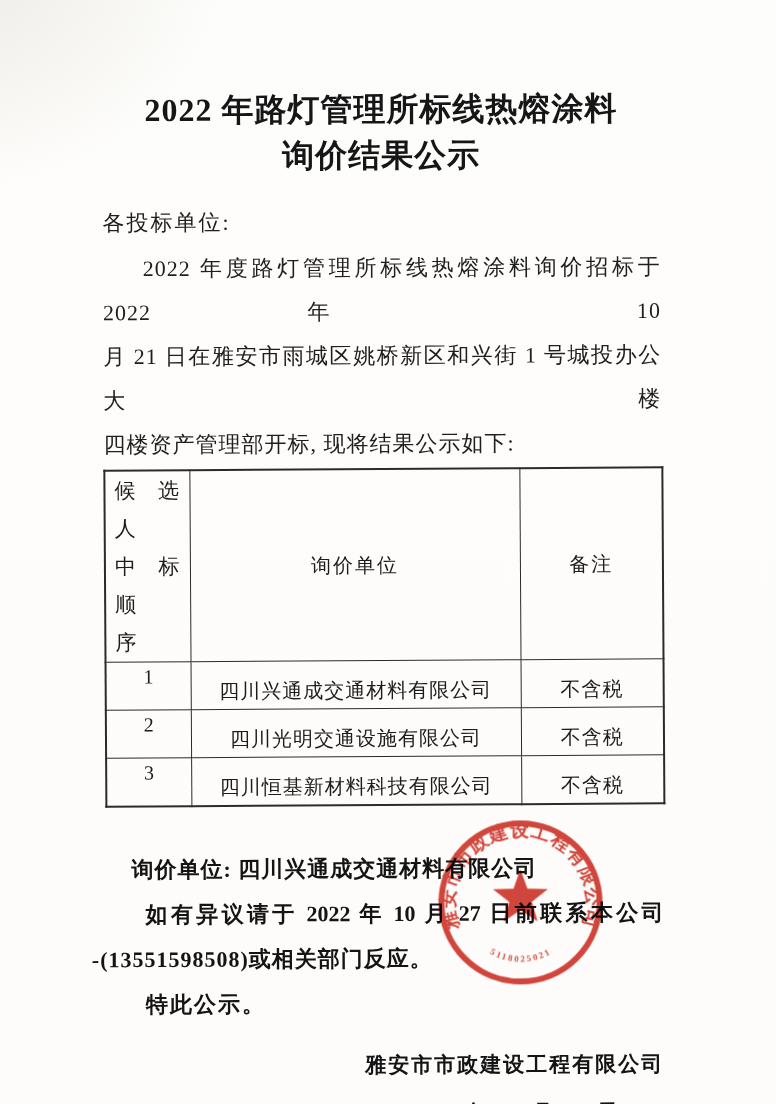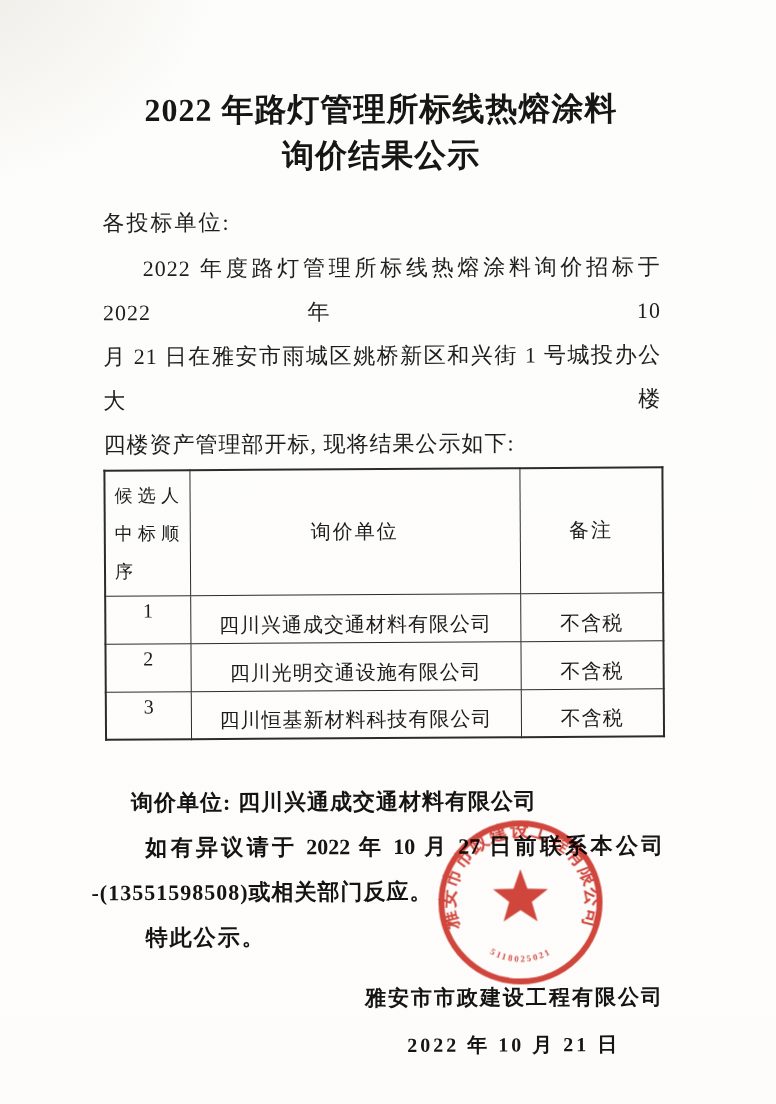--- a/index.html
+++ b/index.html
@@ -26,21 +26,21 @@
   .body-line { line-height:44px; letter-spacing:1px; }
   .just { text-align:justify; text-align-last:justify; }
   .indent { text-indent:40px; }
 
   table.result { border-collapse:collapse; width:558px; margin-top:2px;
     border:2px solid #2b2b2b; table-layout:fixed; transform:rotate(-0.1deg); }
   table.result td { border:1.5px solid #2b2b2b; font-size:20px; color:#1c1c1c; }
   col.c-rank { width:85px; } col.c-company { width:330px; } col.c-remark { width:143px; }
   tr.head-row { height:125px; }
   td.rank-head { vertical-align:middle; padding:0 9px; }
-  .rank-line { font-size:18px; line-height:38px; text-align:justify; text-align-last:justify; letter-spacing:1px; }
+  .rank-line { font-size:21px; line-height:38px; text-align:justify; text-align-last:justify; letter-spacing:1px; }
   td.head-cell { text-align:center; vertical-align:middle; letter-spacing:2px; }
   tr.data-row { height:48px; }
   td.rank-cell { text-align:center; vertical-align:top; padding-top:3px; font-size:21px; }
   td.company-cell, td.remark-cell { text-align:center; vertical-align:bottom; padding-bottom:4px; letter-spacing:1px; }
 
   .bold-block { font-weight:700; font-size:22px; color:#141414; }
   .selected-line { margin-top:40px; line-height:45px; padding-left:26px; letter-spacing:1px; }
   .objection-1 { line-height:45px; text-indent:40px; text-align:justify; text-align-last:justify; }
   .objection-2 { line-height:45px; margin-left:-14px; letter-spacing:1px; }
   .closing { line-height:45px; padding-left:40px; letter-spacing:2px; }

